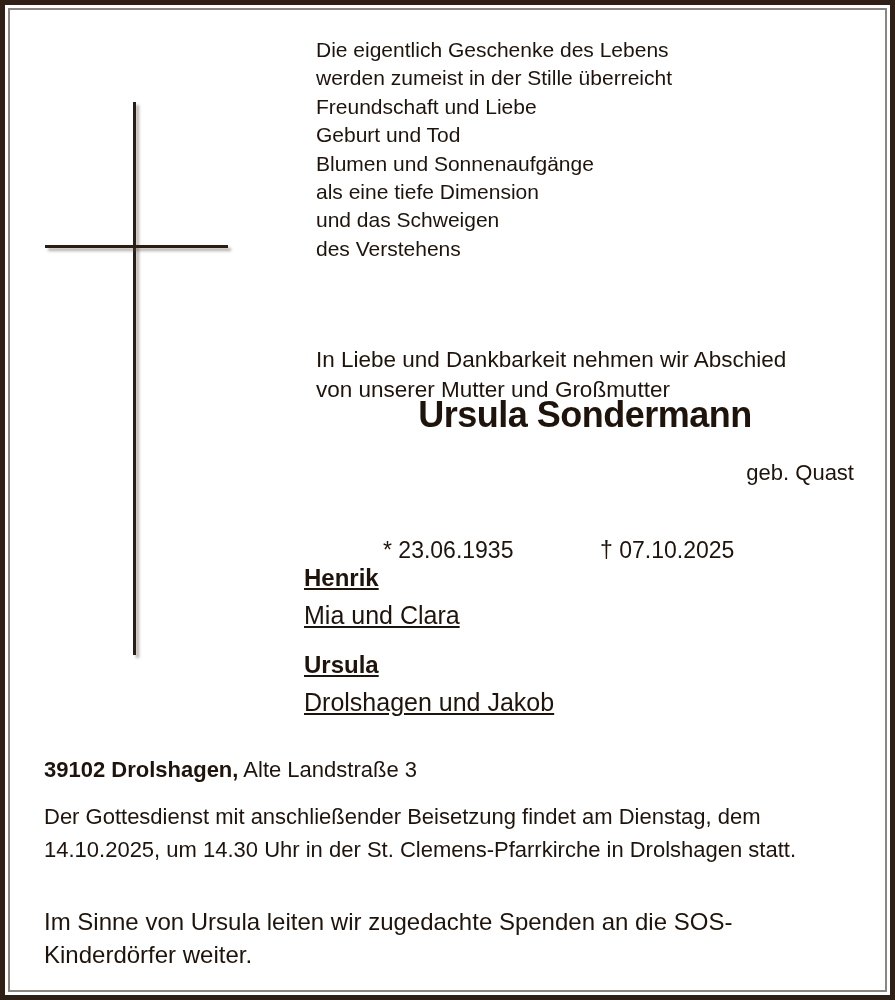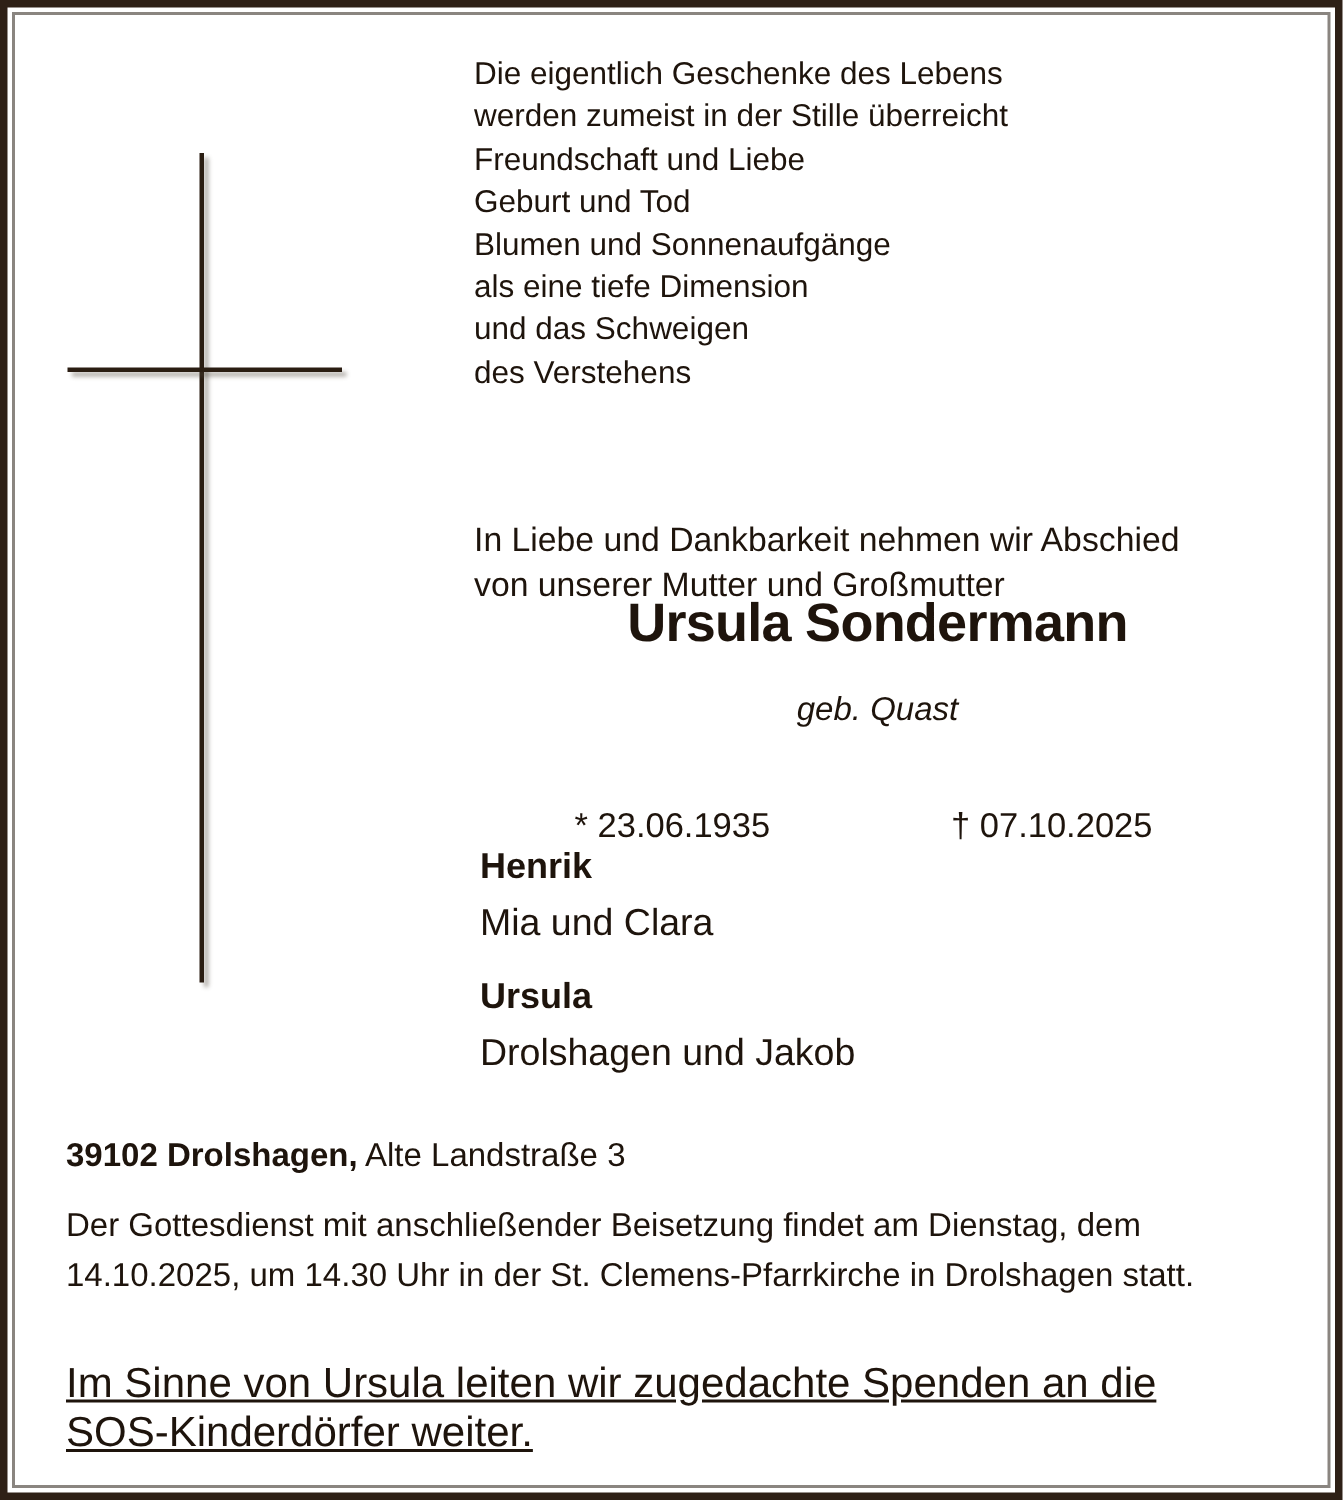--- a/index.html
+++ b/index.html
@@ -37,42 +37,42 @@
       position: absolute; left: 316px; top: 318px;
       font-size: 22.5px; line-height: 30px; white-space: nowrap; margin-top: 27px;
     }
     .name {
       position: absolute; left: 316px; top: 394px; width: 538px;
       text-align: center; font-size: 36px; font-weight: bold; letter-spacing: -0.5px;
       white-space: nowrap;
     }
     .maiden {
       position: absolute; left: 316px; top: 460px; width: 538px;
-      text-align: center; font-size: 22px; font-style: italic;
+      text-align: right; font-size: 22px;
     }
     .dates {
       position: absolute; top: 498px; font-size: 23px; white-space: nowrap; margin-top: 39px;
     }
     .birth { left: 383px; }
-    .death { left: 634px; }
+    .death { left: 600px; }
     .family {
-      position: absolute; left: 320px; font-size: 25px; white-space: nowrap;
+      position: absolute; left: 304px; font-size: 25px; white-space: nowrap; text-decoration: underline;
     }
     .family.bold { font-weight: bold; font-size: 24px; }
     .address {
       position: absolute; left: 44px; top: 757px; font-size: 22px; white-space: nowrap;
     }
     .address b { font-weight: bold; }
     .service {
       position: absolute; left: 44px; top: 800px; width: 800px;
       font-size: 22px; line-height: 33px;
     }
     .donation {
       position: absolute; left: 44px; top: 905px; width: 800px;
-      font-size: 28px; line-height: 33px; text-decoration: underline;
+      font-size: 24px; line-height: 33px;
     }
   </style>
 </head>
 <body>
 
 <div class="frame-outer">
   <div class="frame-inner"></div>
 </div>
 
 <div>

